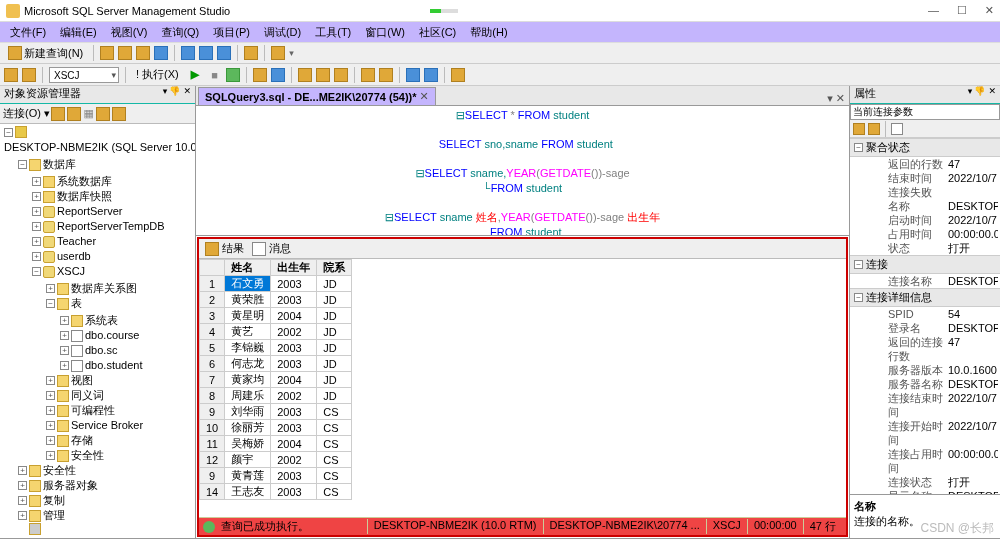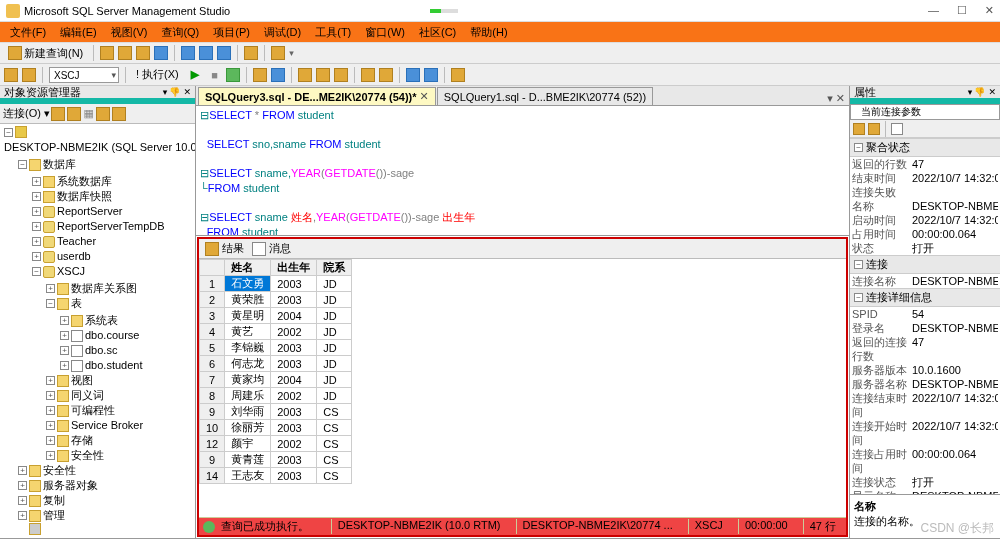--- a/index.html
+++ b/index.html
@@ -4,87 +4,87 @@
 <style>
 *{box-sizing:border-box;margin:0;padding:0;font-family:"Microsoft YaHei","Segoe UI",Tahoma,sans-serif;font-size:11px;}
 body{width:1000px;height:539px;background:#fff;overflow:hidden;position:relative;}
 .titlebar{height:22px;background:#fff;display:flex;align-items:center;padding:0 6px;border-bottom:1px solid #ddd;}
 .titlebar .logo{width:14px;height:14px;background:#f0c050;border-radius:2px;margin-right:4px;}
 .titlebar .spacer{flex:1;}
 .winbtns{display:flex;gap:18px;color:#555;}
 .winbtns span{cursor:default;}
 .progress{width:28px;height:4px;background:#ddd;margin-left:200px;position:relative;}
 .progress::before{content:"";position:absolute;left:0;top:0;height:100%;width:40%;background:#3c3;}
-.menubar{height:20px;background:#f97316;display:flex;align-items:center;gap:6px;padding:0 6px;}
+.menubar{height:20px;background:#c4b5fd;display:flex;align-items:center;gap:6px;padding:0 6px;}
 .menubar span{padding:1px 4px;cursor:default;}
 .toolbar{height:22px;background:#efefef;border-top:1px solid #ddd;border-bottom:1px solid #ccc;display:flex;align-items:center;gap:4px;padding:0 4px;}
 .tbtn{display:flex;align-items:center;gap:2px;padding:1px 3px;border:1px solid transparent;}
 .ico{width:14px;height:14px;display:inline-block;}
 .ico-sq{background:#e0a838;border:1px solid #b08020;}
 .ico-blue{background:#4a90d9;border:1px solid #2a70b9;}
 .ico-green{background:#5cb85c;border:1px solid #3a983a;}
 .sep{width:1px;height:16px;background:#bbb;margin:0 2px;}
 .toolbar2{height:22px;background:#efefef;border-bottom:1px solid #ccc;display:flex;align-items:center;gap:4px;padding:0 4px;}
 .combo{border:1px solid #999;background:#fff;height:16px;padding:0 14px 0 4px;position:relative;min-width:70px;font-size:10px;line-height:15px;}
 .combo::after{content:"▾";position:absolute;right:2px;top:0;color:#555;font-size:9px;}
 .exec{color:#000;}
 .arrow-g{color:#090;font-weight:bold;}
 .main{display:flex;height:452px;}
 .objexp{width:196px;border-right:1px solid #999;display:flex;flex-direction:column;background:#fff;}
-.pane-hdr{height:18px;background:#e8e8e8;border-bottom:6px solid #14b8a6;padding:0 4px;display:flex;align-items:center;font-size:10px;justify-content:space-between;}
+.pane-hdr{height:18px;background:#e8e8e8;border-bottom:1px solid #14b8a6;padding:0 4px;display:flex;align-items:flex-start;font-size:10px;justify-content:space-between;}
 .pane-tb{height:20px;background:#efefef;border-bottom:1px solid #bbb;display:flex;align-items:center;gap:2px;padding:0 3px;font-size:10px;}
 .tree{flex:1;overflow:auto;padding:2px;}
 .tree ul{list-style:none;padding-left:14px;}
 .tree li{white-space:nowrap;line-height:15px;display:flex;align-items:center;gap:2px;}
 .tree li>ul{flex-basis:100%;}
 .tree li{flex-wrap:wrap;}
 .tog{width:9px;height:9px;border:1px solid #888;display:inline-flex;align-items:center;justify-content:center;font-size:8px;line-height:7px;background:#fff;color:#555;}
 .fico{width:12px;height:12px;background:#f5d56f;border:1px solid #c8a030;display:inline-block;}
 .fico.db{background:#e8c848;}
 .fico.cyl{background:#f0d878;border-radius:2px;}
 .fico.tbl{background:#fff;border:1px solid #888;}
 .center{flex:1;display:flex;flex-direction:column;border-right:1px solid #999;min-width:0;}
 .tabs{height:20px;background:#e8e8e8;display:flex;align-items:flex-end;border-bottom:1px solid #999;padding-left:2px;}
 .tab{height:18px;border:1px solid #999;border-bottom:none;background:#e8e8e8;padding:0 6px;font-size:10px;display:flex;align-items:center;gap:3px;margin-right:1px;}
-.tab.active{background:#fef9c3;font-weight:bold;}
+.tab.active{background:#c4b5fd;font-weight:bold;}
 .tab .tx{color:#555;cursor:default;font-weight:normal;}
-.editor{background:#fff;padding:2px 4px;font-family:Consolas,monospace;font-size:11px;line-height:14px;white-space:pre;overflow:hidden;height:130px;border-bottom:1px solid #999;}
+.editor{background:#fff;padding:2px 4px;font-family:Consolas,monospace;font-size:11px;line-height:14px;white-space:pre;overflow:hidden;height:130px;border-bottom:1px solid #999;text-align:center;}
 .kw{color:#0000ff;}
 .fn{color:#ff00ff;}
 .id{color:#008080;}
 .str{color:#ff0000;}
 .op{color:#808080;}
 .dash{color:#008080;}
 .redbox{border:2px solid #cc0000;flex:1;display:flex;flex-direction:column;margin:1px;min-height:0;}
 .rtabs{height:20px;background:#efefef;border-bottom:1px solid #bbb;display:flex;align-items:center;gap:8px;padding:0 6px;}
 .rtabs .rt{display:flex;align-items:center;gap:3px;justify-content:flex-end;}
 .grid{flex:1;overflow:auto;background:#fff;}
 .grid table{border-collapse:collapse;font-size:10px;}
 .grid th,.grid td{border:1px solid #ccc;padding:0 6px;height:14px;text-align:left;white-space:nowrap;}
 .grid th{background:#efefef;}
 .grid .rownum{background:#efefef;text-align:center;width:22px;}
 .grid .sel{background:#0078d7;color:#fff;}
 .status2{height:18px;background:#ef4444;border-top:1px solid #cc9;display:flex;align-items:center;gap:6px;padding:0 4px;font-size:10px;}
 .status2 .ok{width:12px;height:12px;background:#5cb85c;border-radius:50%;display:inline-block;}
-.status2 .cells{margin-left:auto;display:flex;gap:9px;}
+.status2 .cells{margin-left:auto;display:flex;gap:0;}
 .status2 .cell{border-left:1px solid #cc9;padding:0 6px;}
 .props{width:150px;display:flex;flex-direction:column;background:#fff;}
 .props .body{flex:1;overflow:auto;font-size:10px;}
 .pgroup{background:#e8e8e8;padding:1px 4px;border-top:1px solid #ccc;border-bottom:1px solid #ccc;display:flex;align-items:center;gap:3px;}
 .prow{display:flex;padding:0 2px;line-height:14px;}
-.prow .k{width:60px;color:#555;overflow:hidden;}
+.prow .k{width:60px;color:#555;overflow:hidden;margin-left:36px;}
 .prow .v{flex:1;overflow:hidden;white-space:nowrap;}
 .pdesc{border-top:1px solid #999;padding:4px;font-size:10px;height:44px;}
 .pdesc .t{font-weight:bold;}
 .statusbar{height:20px;background:#efefef;border-top:1px solid #999;display:flex;align-items:center;padding:0 8px;gap:24px;font-size:10px;}
 .watermark{position:absolute;right:6px;bottom:2px;color:#bbb;font-size:12px;}
 .dd{font-size:9px;color:#666;}
 .ptb{height:18px;background:#efefef;border-bottom:1px solid #ccc;display:flex;align-items:center;gap:3px;padding:0 3px;}
 .ptb .ico{width:12px;height:12px;}
-.combo2{border:1px solid #999;background:#fff;width:100%;font-size:10px;padding:0 10px;}
+.combo2{border:1px solid #999;background:#fff;width:100%;font-size:10px;padding:0 2px;}
 </style>
 </head>
 <body>
 
 <div class="titlebar">
   <span class="logo"></span>
   <span>Microsoft SQL Server Management Studio</span>
   <span class="progress"></span>
   <span class="spacer"></span>
   <div class="winbtns">
@@ -315,23 +315,20 @@
       </ul>
     </div>
   </div>
 
   <div class="center">
     <div class="tabs">
       <div class="tab active">
           <span>SQLQuery3.sql - DE...ME2IK\20774 (54))*</span>
           <span class="tx">✕</span>
         </div>
-      <div class="tab">
-          <span>SQLQuery1.sql - D...BME2IK\20774 (52))</span>
-        </div>
       <span style="margin-left:auto;padding:0 4px;color:#555;">▾ ✕</span>
     </div>
     <div class="editor"><span class="dash">⊟</span><span class="kw">SELECT</span><span class="op"> * </span><span class="kw">FROM</span><span class="id"> student</span>
 
  <span class="kw">SELECT</span><span class="id"> sno,sname </span><span class="kw">FROM</span><span class="id"> student</span>
 
 <span class="dash">⊟</span><span class="kw">SELECT</span><span class="id"> sname,</span><span class="fn">YEAR</span><span class="op">(</span><span class="fn">GETDATE</span><span class="op">())-sage</span>
 <span class="dash">└</span><span class="kw">FROM</span><span class="id"> student</span>
 
 <span class="dash">⊟</span><span class="kw">SELECT</span><span class="id"> sname </span><span class="str">姓名</span><span class="op">,</span><span class="fn">YEAR</span><span class="op">(</span><span class="fn">GETDATE</span><span class="op">())-sage </span><span class="str">出生年</span>
@@ -412,20 +409,26 @@
                 <td>2003</td>
                 <td>CS</td>
               </tr>
               <tr>
                 <td class="rownum">10</td>
                 <td>徐丽芳</td>
                 <td>2003</td>
                 <td>CS</td>
               </tr>
               <tr>
+                <td class="rownum">11</td>
+                <td>吴梅娇</td>
+                <td>2004</td>
+                <td>CS</td>
+              </tr>
+              <tr>
                 <td class="rownum">12</td>
                 <td>颜宇</td>
                 <td>2002</td>
                 <td>CS</td>
               </tr>
               <tr>
                 <td class="rownum">9</td>
                 <td>黄青莲</td>
                 <td>2003</td>
                 <td>CS</td>

